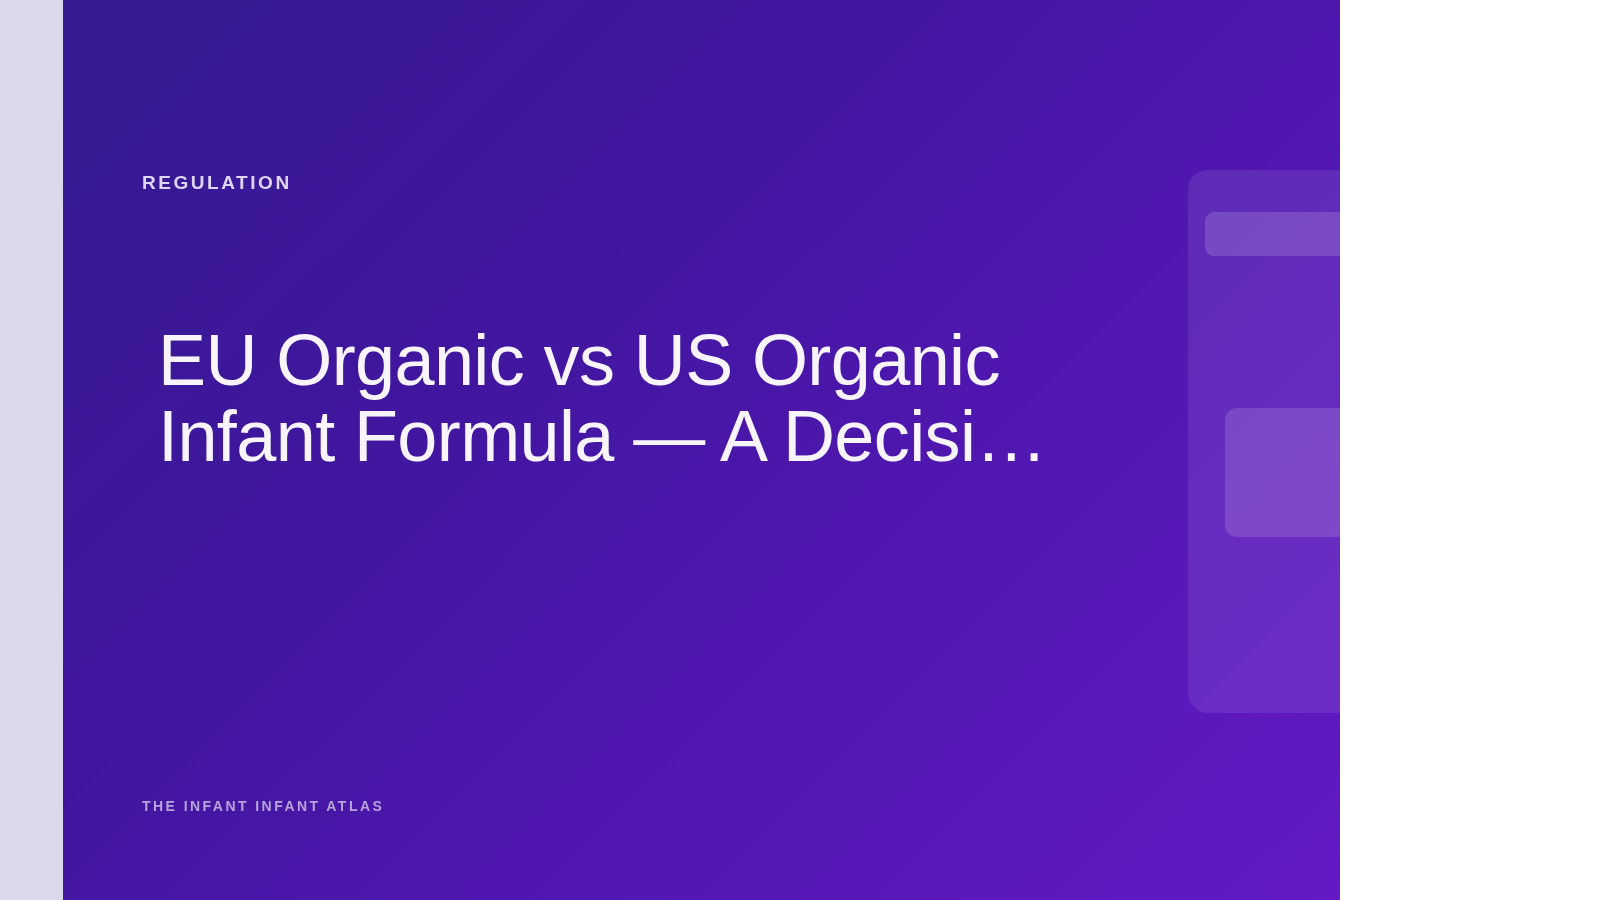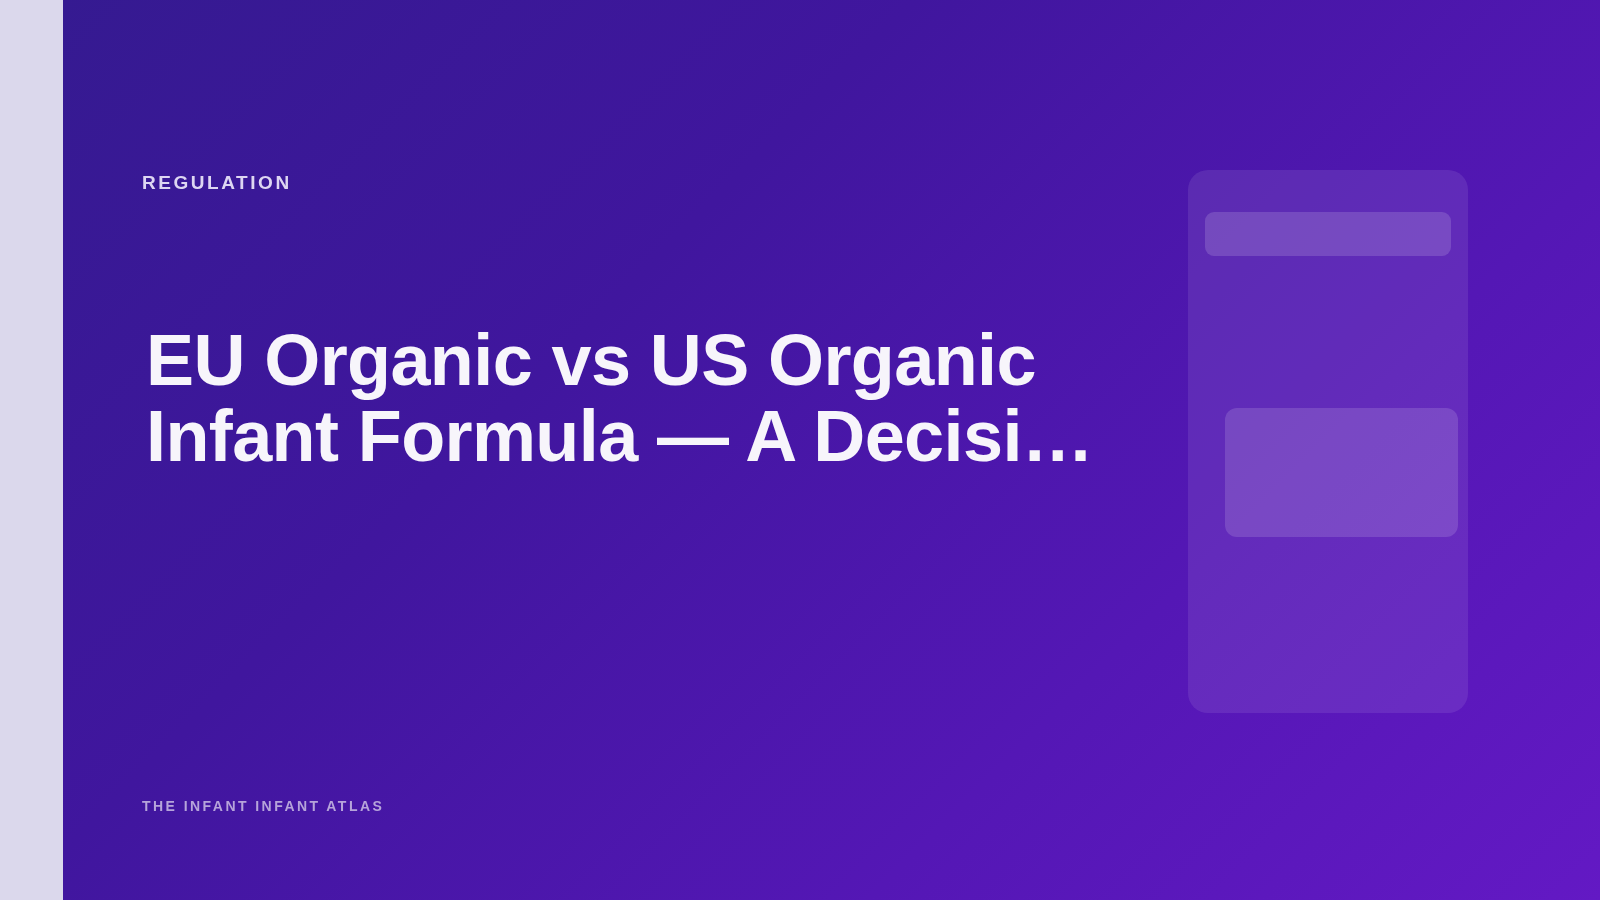--- a/index.html
+++ b/index.html
@@ -11,21 +11,21 @@
   body {
     width: 1600px;
     height: 900px;
     overflow: hidden;
     font-family: "Liberation Sans", "DejaVu Sans", sans-serif;
     -webkit-font-smoothing: antialiased;
   }
 
   .slide {
     position: relative;
-    width: 1600px;
+    width: 1340px;
     height: 900px;
     display: flex;
     overflow: hidden;
   }
 
   
   .rail {
     width: 63px;
     height: 900px;
     flex: 0 0 63px;
@@ -58,25 +58,25 @@
     font-weight: 700;
     letter-spacing: 2.55px;
     line-height: 26px;
     color: #ddd6f2;
     white-space: nowrap;
   }
 
   .title {
     position: absolute;
     top: 322px;
-    left: 4px;
+    left: 16px;
     width: 1000px;
     margin: 0;
     font-size: 72px;
-    font-weight: 700;
+    font-weight: 400;
     line-height: 76px;
     letter-spacing: -0.6px;
     color: #f7f5fb;
     white-space: pre-line;
   }
 
   .footer {
     position: absolute;
     top: 796px;
     left: 0;

